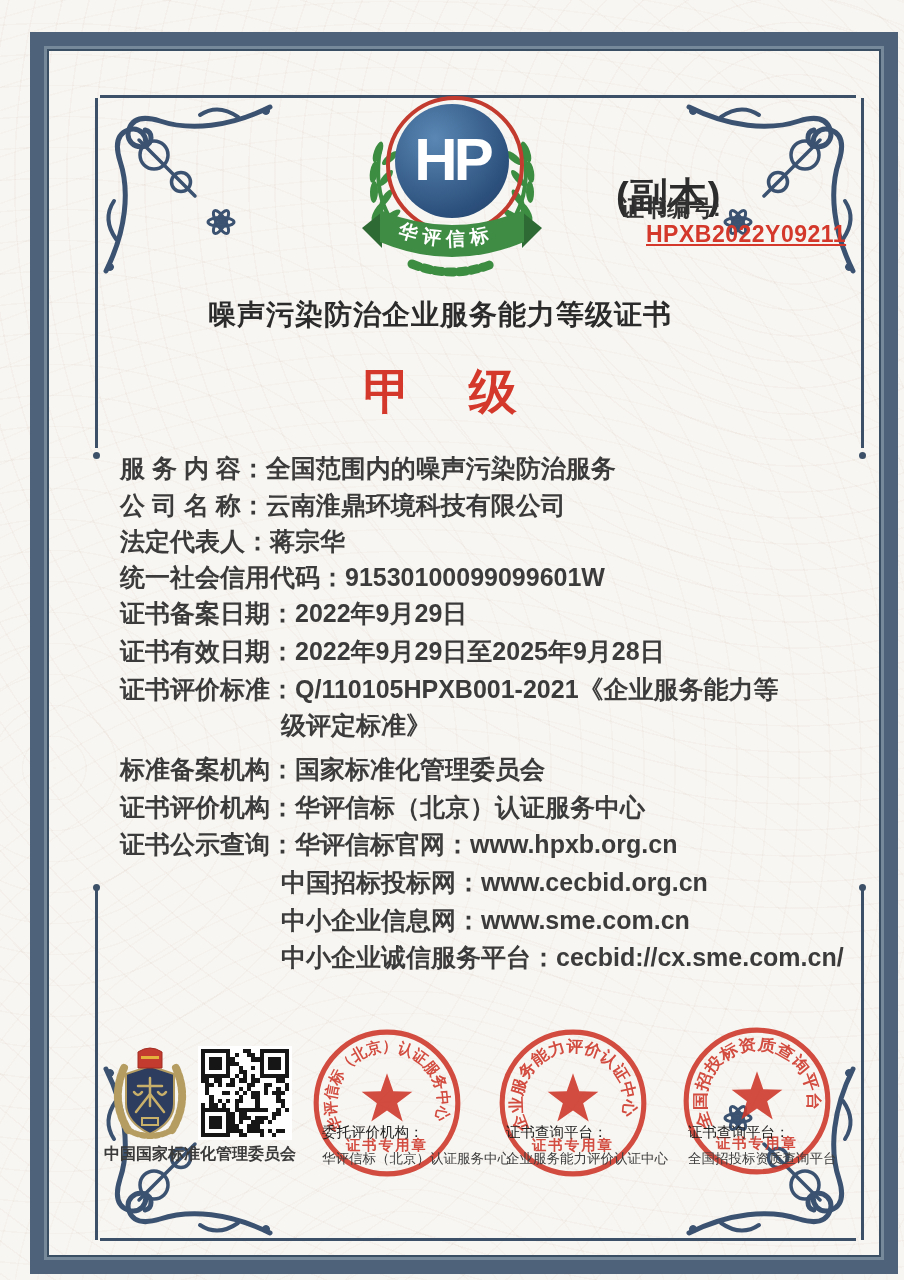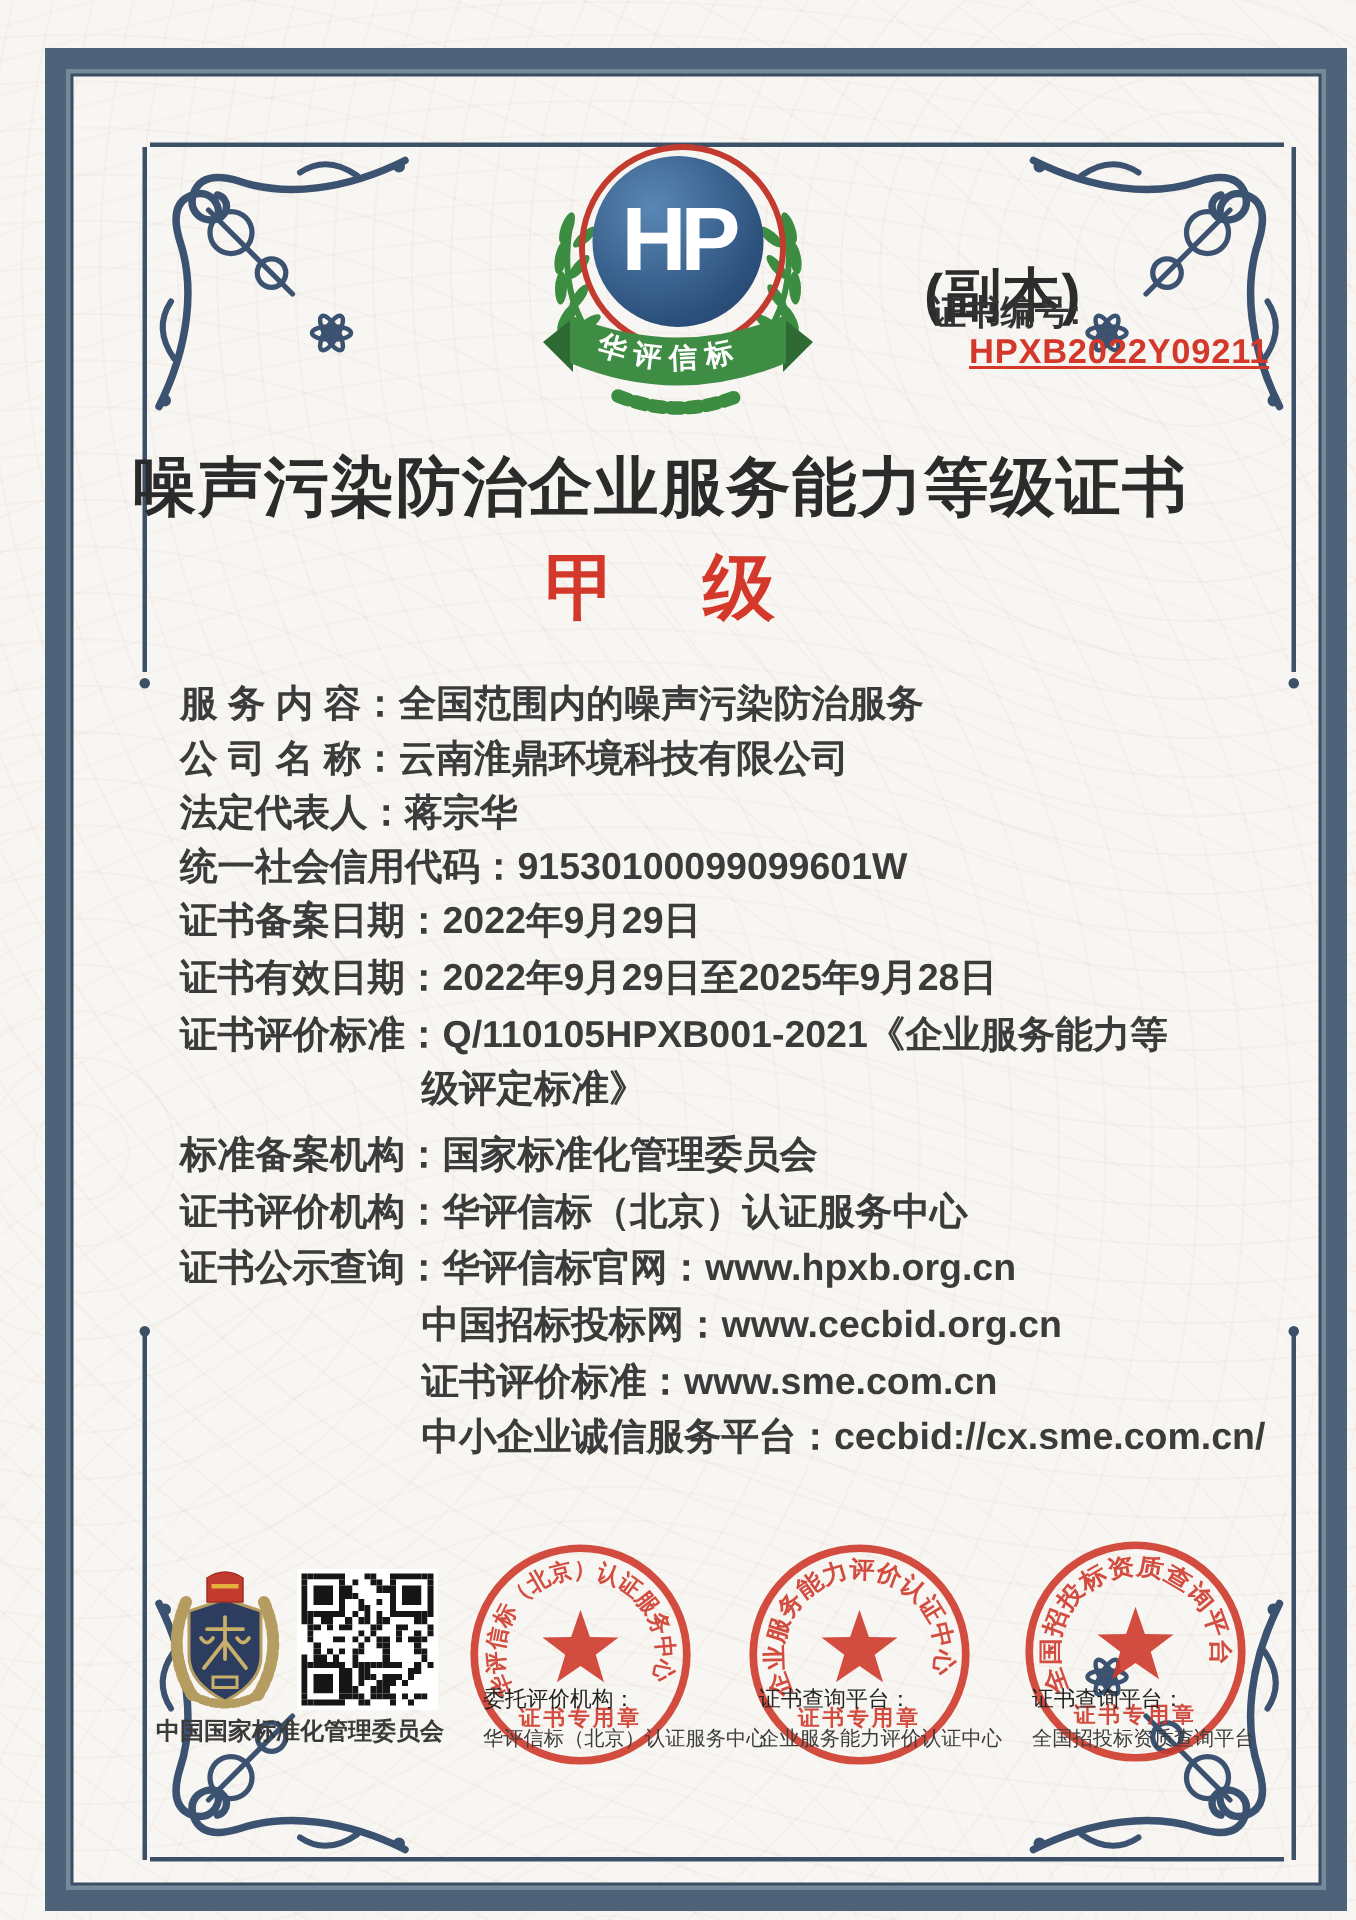--- a/index.html
+++ b/index.html
@@ -47,21 +47,21 @@
     display:flex;align-items:center;justify-content:center;}
   .logo .disc span{color:#fff;font-size:60px;font-weight:900;letter-spacing:-4px;transform:translateY(-2px);}
   .laurel{position:absolute;left:0;top:26px;width:200px;height:150px;}
   .banner{position:absolute;left:8px;top:116px;width:184px;height:74px;}
   
   .copy-label{position:absolute;left:616px;top:126px;font-size:38px;font-weight:700;color:#2c2c2c;letter-spacing:1px;z-index:2;margin-top:45px;}
   .certno-label{position:absolute;left:621px;top:193px;font-size:23px;font-weight:700;color:#333;z-index:2;}
   .certno-value{position:absolute;left:646px;top:221px;font-size:23px;font-weight:700;color:#d3382b;letter-spacing:.5px;z-index:2;text-decoration:underline;}
   
   .title{position:absolute;left:0;right:24px;top:296px;text-align:center;
-    font-size:43px;font-weight:800;color:#2b2b2b;letter-spacing:1px;z-index:2;}
+    font-size:28px;font-weight:800;color:#2b2b2b;letter-spacing:1px;z-index:2;}
   .grade{position:absolute;left:0;right:24px;top:360px;text-align:center;
     font-size:48px;font-weight:800;color:#d3382b;letter-spacing:22px;text-indent:22px;z-index:2;}
   
   .line{position:absolute;left:120px;font-size:25px;font-weight:600;color:#3b3b3b;white-space:nowrap;z-index:2;}
   .line.cont{left:281px;}
   
   .footer-caption{position:absolute;left:96px;top:1144px;width:208px;text-align:center;
     font-size:16px;font-weight:600;color:#3a3a3a;z-index:3;white-space:nowrap;}
   .qr{position:absolute;left:198px;top:1046px;width:94px;height:94px;background:#fff;
     display:grid;grid-template-columns:repeat(21,1fr);grid-template-rows:repeat(21,1fr);
@@ -195,21 +195,21 @@
 
   <div class="line" style="top:597px"><span>证书备案日期：</span><span>2022年9月29日</span></div>
   <div class="line" style="top:635px"><span>证书有效日期：</span><span>2022年9月29日至2025年9月28日</span></div>
   <div class="line" style="top:673px"><span>证书评价标准：</span><span>Q/110105HPXB001-2021《企业服务能力等</span></div>
   <div class="line cont" style="top:709px"><span>级评定标准》</span></div>
 
   <div class="line" style="top:753px"><span>标准备案机构：</span><span>国家标准化管理委员会</span></div>
   <div class="line" style="top:791px"><span>证书评价机构：</span><span>华评信标（北京）认证服务中心</span></div>
   <div class="line" style="top:828px"><span>证书公示查询：</span><span>华评信标官网：www.hpxb.org.cn</span></div>
   <div class="line cont" style="top:866px"><span>中国招标投标网：www.cecbid.org.cn</span></div>
-  <div class="line cont" style="top:904px"><span>证书评价标准：www.sme.com.cn</span></div>
+  <div class="line cont" style="top:904px"><span>中小企业信息网：www.sme.com.cn</span></div>
   <div class="line cont" style="top:941px"><span>中小企业诚信服务平台：cecbid://cx.sme.com.cn/</span></div>
 
   <svg class="emblem" viewBox="0 0 84 100">
     <path d="M16,26 Q2,58 20,88" fill="none" stroke="#b59d62" stroke-width="8" stroke-dasharray="4 3" stroke-linecap="round"></path>
     <path d="M68,26 Q82,58 64,88" fill="none" stroke="#b59d62" stroke-width="8" stroke-dasharray="4 3" stroke-linecap="round"></path>
     <path d="M20,88 Q42,100 64,88" fill="none" stroke="#b59d62" stroke-width="6" stroke-dasharray="4 3" stroke-linecap="round"></path>
     <path d="M42,24 L66,32 L66,62 Q66,80 42,92 Q18,80 18,62 L18,32 Z" fill="#2d3d60" stroke="#b59d62" stroke-width="2"></path>
     <path d="M30,10 Q42,2 54,10 L54,26 L30,26 Z" fill="#c23b2e" stroke="#a32c22" stroke-width="1"></path>
     <rect x="33" y="14" width="18" height="3" fill="#e4b23c"></rect>
     <g stroke="#c9b06a" stroke-width="2.5" fill="none" stroke-linecap="round">

